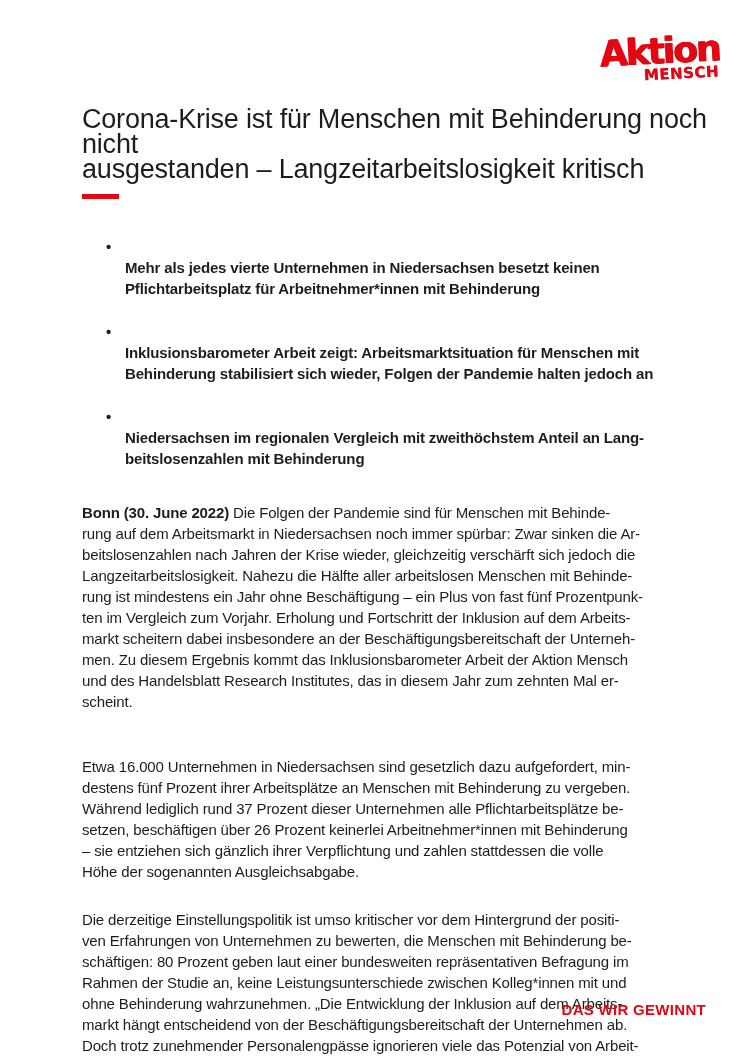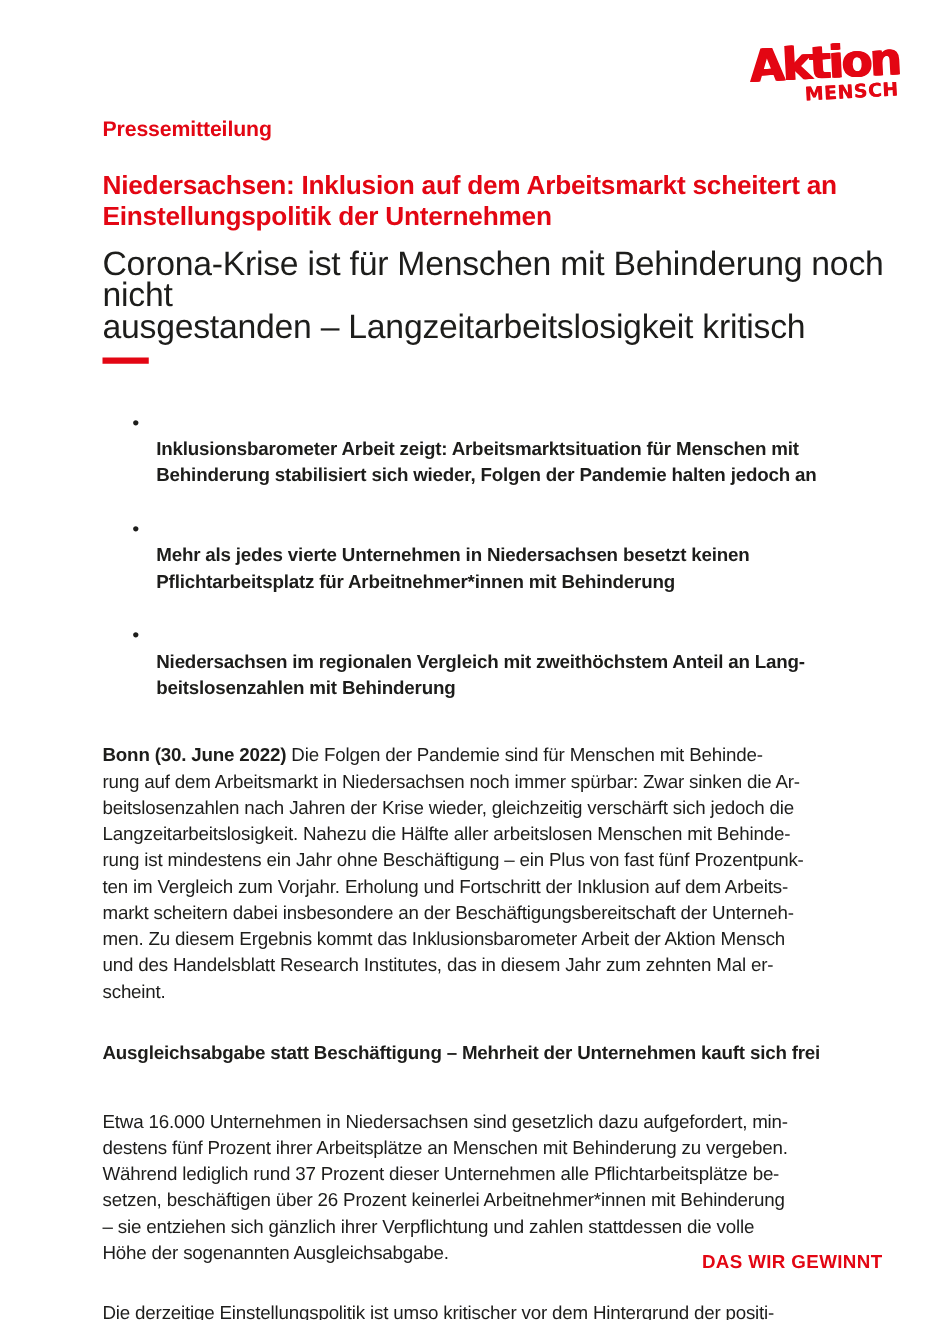--- a/index.html
+++ b/index.html
@@ -143,58 +143,54 @@
 
 <div class="page">
 
   <div class="logo">
     <div class="logo-word1">Aktion</div>
     <div class="logo-word2">MENSCH</div>
   </div>
 
   <div class="content">
 
-    <div class="kicker">Pressemitteilung</div>
-
-    <h1 class="headline">Niedersachsen: Inklusion auf dem Arbeitsmarkt scheitert an
-Einstellungspolitik der Unternehmen</h1>
+
 
     <h2 class="subheadline">Corona-Krise ist für Menschen mit Behinderung noch nicht
 ausgestanden – Langzeitarbeitslosigkeit kritisch</h2>
 
     <div class="dash"></div>
 
     <ul class="bullets">
+      <li>
+        <span>Mehr als jedes vierte Unternehmen in Niedersachsen besetzt keinen
+Pflichtarbeitsplatz für Arbeitnehmer*innen mit Behinderung</span>
+      </li>
       <li>
         <span>Inklusionsbarometer Arbeit zeigt: Arbeitsmarktsituation für Menschen mit
 Behinderung stabilisiert sich wieder, Folgen der Pandemie halten jedoch an</span>
-      </li>
-      <li>
-        <span>Mehr als jedes vierte Unternehmen in Niedersachsen besetzt keinen
-Pflichtarbeitsplatz für Arbeitnehmer*innen mit Behinderung</span>
       </li>
       <li>
         <span>Niedersachsen im regionalen Vergleich mit zweithöchstem Anteil an Lang-
 beitslosenzahlen mit Behinderung</span>
       </li>
     </ul>
 
     <p class="body"><span class="bold">Bonn (30. June 2022) </span><span>Die Folgen der Pandemie sind für Menschen mit Behinde-
 rung auf dem Arbeitsmarkt in Niedersachsen noch immer spürbar: Zwar sinken die Ar-
 beitslosenzahlen nach Jahren der Krise wieder, gleichzeitig verschärft sich jedoch die
 Langzeitarbeitslosigkeit. Nahezu die Hälfte aller arbeitslosen Menschen mit Behinde-
 rung ist mindestens ein Jahr ohne Beschäftigung – ein Plus von fast fünf Prozentpunk-
 ten im Vergleich zum Vorjahr. Erholung und Fortschritt der Inklusion auf dem Arbeits-
 markt scheitern dabei insbesondere an der Beschäftigungsbereitschaft der Unterneh-
 men. Zu diesem Ergebnis kommt das Inklusionsbarometer Arbeit der Aktion Mensch
 und des Handelsblatt Research Institutes, das in diesem Jahr zum zehnten Mal er-
 scheint.</span></p>
 
     <div class="section-block">
-      <p class="section-heading">Ausgleichsabgabe statt Beschäftigung – Mehrheit der Unternehmen kauft sich frei</p>
       <p class="body section-body">Etwa 16.000 Unternehmen in Niedersachsen sind gesetzlich dazu aufgefordert, min-
 destens fünf Prozent ihrer Arbeitsplätze an Menschen mit Behinderung zu vergeben.
 Während lediglich rund 37 Prozent dieser Unternehmen alle Pflichtarbeitsplätze be-
 setzen, beschäftigen über 26 Prozent keinerlei Arbeitnehmer*innen mit Behinderung
 – sie entziehen sich gänzlich ihrer Verpflichtung und zahlen stattdessen die volle
 Höhe der sogenannten Ausgleichsabgabe.</p>
     </div>
 
     <p class="body last-para">Die derzeitige Einstellungspolitik ist umso kritischer vor dem Hintergrund der positi-
 ven Erfahrungen von Unternehmen zu bewerten, die Menschen mit Behinderung be-

